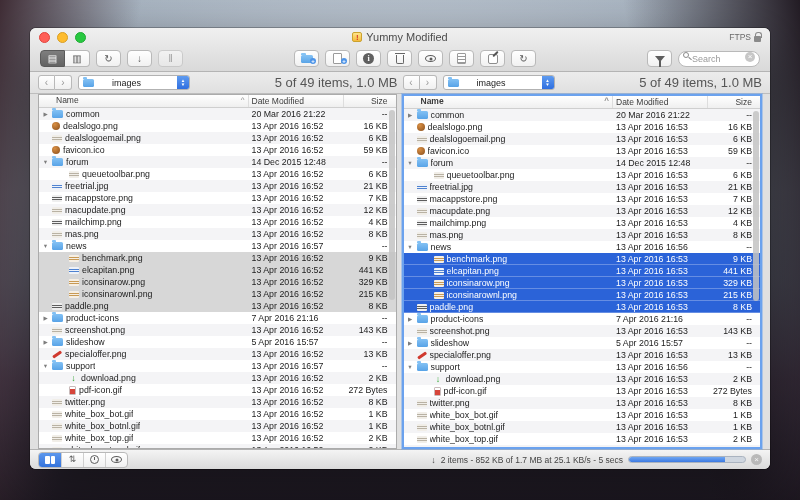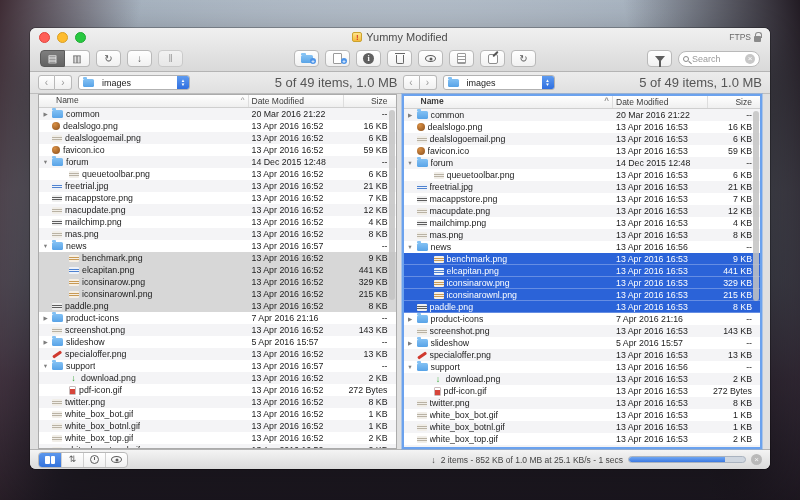--- a/index.html
+++ b/index.html
@@ -58,34 +58,34 @@
   .i-trash { width:8px; height:9px; border:1px solid #666; border-top:none; border-radius:0 0 2px 2px; position:relative; margin-top:2px; }
   .i-trash::before { content:''; position:absolute; left:-2px; top:-2px; width:10px; height:1px; background:#666; }
   .i-eye { width:11px; height:7px; border:1px solid #5d5d5d; border-radius:50%; position:relative; }
   .i-eye::after { content:''; position:absolute; left:50%; top:50%; transform:translate(-50%,-50%); width:3px; height:3px; border-radius:50%; background:#5d5d5d; }
   .i-listdoc { width:9px; height:11px; background:#fff; border:1px solid #9a9a9a; border-radius:1px;
     background-image:linear-gradient(#fff 0 2px, #999 2px 3px, #fff 3px 5px, #999 5px 6px, #fff 6px 8px, #999 8px 9px, #fff 9px 11px); }
   .i-edit { width:10px; height:10px; border:1px solid #8d8d8d; border-radius:2px; position:relative; background:#fff; }
   .i-edit::after { content:''; position:absolute; right:-2px; top:-2px; width:7px; height:2px; background:#555; border-radius:1px; transform:rotate(-45deg); }
   .i-funnel { width:0; height:0; border-left:5px solid transparent; border-right:5px solid transparent; border-top:6px solid #5d5d5d; position:relative; }
   .i-funnel::after { content:''; position:absolute; left:-1px; top:-1px; width:2px; height:6px; background:#5d5d5d; }
-  .searchbox { width:82px; height:16px; background:#fff; border:1px solid #b9b9b9; border-radius:9px; display:flex; align-items:center; padding:0 4px; gap:3px; }
+  .searchbox { width:82px; height:16px; background:#fff; border:1px solid #b9b9b9; border-radius:9px; display:flex; padding:0 4px; gap:3px; }
   .i-mag { width:6px; height:6px; border:1.3px solid #8a8a8a; border-radius:50%; position:relative; flex:none; }
   .i-mag::after { content:''; position:absolute; left:4px; top:5px; width:4px; height:1.3px; background:#8a8a8a; transform:rotate(40deg); }
   .search-input { border:none; outline:none; width:100%; font-size:9px; color:#333; background:transparent; font-family:"Liberation Sans", sans-serif; }
   .search-input::placeholder { color:#9a9a9a; }
   .i-clear { width:10px; height:10px; border-radius:50%; background:#c7c7c7; color:#fff; font-size:8px; line-height:10px; text-align:center; flex:none; }
   
   .pathrow { display:flex; gap:5px; padding:3px 8px; background:linear-gradient(#ececec,#e0e0e0); border-bottom:1px solid #bdbdbd; }
   .pathbar { flex:1; display:flex; align-items:center; gap:6px; }
   .nav-group { display:flex; }
   .nav-btn { width:17px; height:15px; background:linear-gradient(#fff,#f0f0f0); border:1px solid #b9b9b9; color:#9a9a9a; font-size:10px; display:flex; align-items:center; justify-content:center; }
   .nav-btn:first-child { border-radius:3px 0 0 3px; }
   .nav-btn:last-child { border-radius:0 3px 3px 0; border-left:none; }
-  .dropdown { height:15px; width:112px; background:#fff; border:1px solid #b2b2b2; border-radius:3px; display:flex; align-items:center; gap:8px; padding-left:4px; overflow:hidden; }
+  .dropdown { height:15px; width:112px; background:#fff; border:1px solid #b2b2b2; border-radius:3px; display:flex; align-items:center; gap:18px; padding-left:4px; overflow:hidden; }
   .dd-label { font-size:9px; color:#222; flex:1; }
   .dd-stepper { width:12px; height:100%; background:linear-gradient(#5e9bf0,#2f6fe0); color:#fff; display:flex; flex-direction:column; align-items:center; justify-content:center; font-size:4.5px; line-height:4px; margin-left:auto; }
   .pane-status { margin-left:auto; font-size:13px; color:#555; }
   
   .content { flex:1; display:flex; gap:5px; padding:0 8px; background:#e0e0e0; min-height:0; }
   .pane { flex:1; background:#fff; border:1px solid #ababab; display:flex; flex-direction:column; position:relative; min-width:0; }
   .pane.focused { border:2px solid #6ba2ee; box-shadow:0 0 0 1px rgba(107,162,238,.45); }
   .listheader { height:13px; display:flex; align-items:center; background:linear-gradient(#fff,#efefef); border-bottom:1px solid #cfcfcf; flex:none; font-size:8.5px; color:#3c3c3c; }
   .lh-name { flex:1; display:flex; align-items:flex-start; padding-left:17px; border-right:1px solid #ddd; height:100%; }
   .pane.focused .lh-name { font-weight:bold; }
@@ -813,21 +813,21 @@
         </div>
       <div class="ft-btn">
           <span class="i-clock"></span>
         </div>
       <div class="ft-btn">
           <span class="i-eye"></span>
         </div>
     </div>
     <div class="ft-status">
       <span class="ft-arrow">↓</span>
-      <span class="ft-text">2 items - 852 KB of 1.0 MB at 25.1 KB/s - 1 secs</span>
+      <span class="ft-text">2 items - 852 KB of 1.7 MB at 25.1 KB/s - 5 secs</span>
       <div class="progress">
         <div class="progress-fill" style="width: 83%;"></div>
       </div>
       <span class="stop-btn">×</span>
     </div>
   </div>
 
 </div>
 
 </body></html>

